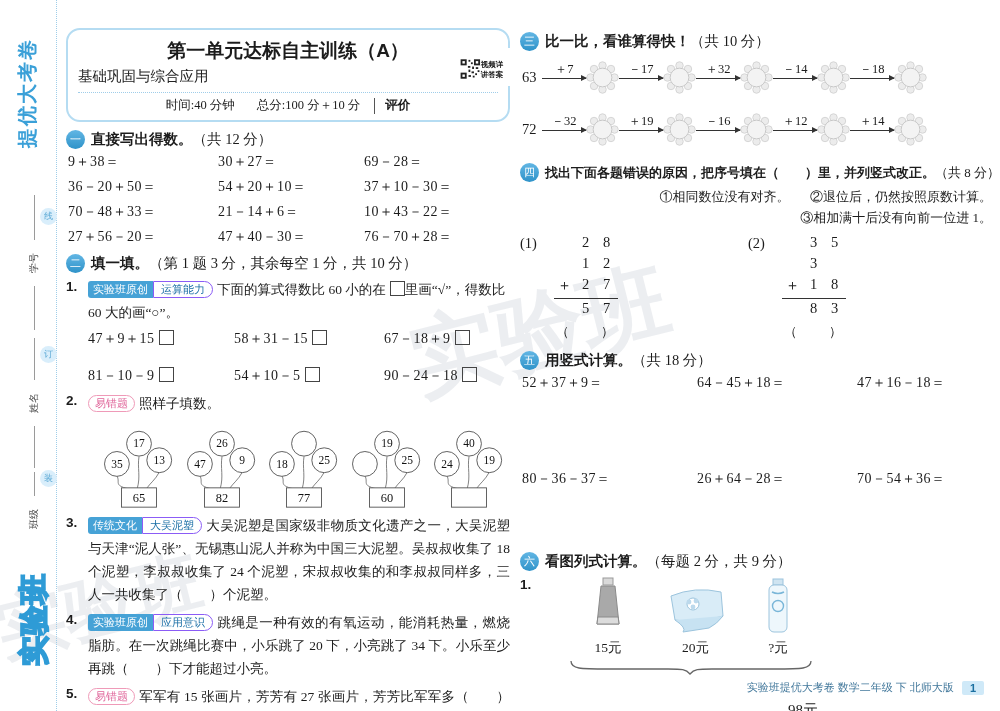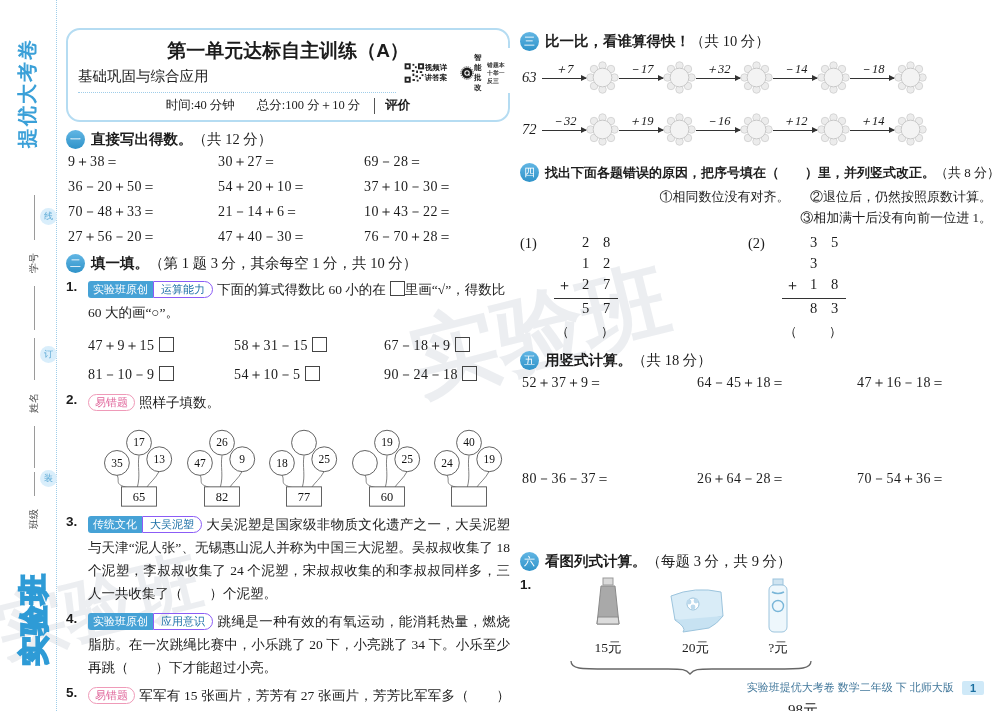--- a/index.html
+++ b/index.html
@@ -70,27 +70,27 @@
   .item-num { width:22px; font-family:"Liberation Sans",sans-serif; font-weight:bold; font-size:13.5px; padding-top:1px; }
   .item-body { flex:1; font-size:13.5px; line-height:23px; text-align:justify; }
   .tag-solid { display:inline-block; background:#46a2d6; color:#fff; border-radius:3px 0 0 3px;
                font-family:"Liberation Sans",sans-serif; font-size:11px; padding:0 5px; line-height:17px; vertical-align:1px; }
   .tag-outline { display:inline-block; border:1px solid #8b5cf6; color:#1b6fa6; border-radius:0 9px 9px 0;
                font-family:"Liberation Sans",sans-serif; font-size:11px; padding:0 7px; line-height:15px;
                vertical-align:1px; margin-right:4px; }
   .tag-pink { display:inline-block; border:1px solid #ef9ab8; color:#e0659a; border-radius:9px;
                font-family:"Liberation Sans",sans-serif; font-size:11px; padding:0 6px; line-height:15px;
                vertical-align:1px; margin-right:4px; }
-  .mini-grid { display:grid; grid-template-columns:146px 150px 1fr; row-gap:6px; font-size:14px; margin-top:10px; }
+  .mini-grid { display:grid; grid-template-columns:146px 150px 1fr; row-gap:14px; font-size:14px; margin-top:3px; }
   
   .balloon-row { display:flex; justify-content:space-between; margin:2px 0 0 10px; }
   .balloon-row svg text { font-size:12.5px; font-family:"Liberation Serif",serif; fill:#111; }
   .balloon-row svg .boxnum { font-size:13.5px; }
   
-  .chain { display:flex; align-items:center; height:44px; margin-left:2px;font-style:italic; }
+  .chain { display:flex; align-items:center; height:44px; margin-left:2px; }
   .chain-start { font-size:14.5px; width:20px; }
   .step { display:flex; flex-direction:column; align-items:center; padding-bottom:13px; }
   .step-label { font-size:12.5px; line-height:13px; margin-bottom:2px; white-space:nowrap; }
   .arrow { position:relative; width:44px; height:1px; background:#333; }
   .arrow::after { content:''; position:absolute; right:-1px; top:-3px;
                   border-left:6px solid #333; border-top:3px solid transparent; border-bottom:3px solid transparent; }
   .sun { width:33px; height:33px; flex:0 0 auto; }
   
   .reasons { font-size:13px; line-height:21px; margin-left:2px;text-align:right; }
   .vcalc-wrap { display:flex; margin-top:6px; }
@@ -196,31 +196,20 @@
               <rect x="26" y="14" width="4" height="3"></rect>
               <rect x="14" y="18" width="3" height="4"></rect>
             <rect x="19" y="21" width="4" height="3"></rect>
               <rect x="25" y="24" width="3" height="3"></rect>
               <rect x="14" y="27" width="4" height="3"></rect>
             <rect x="29" y="19" width="3" height="3"></rect>
               <rect x="21" y="28" width="3" height="3"></rect>
           </g>
         </svg>
         <div class="cap">视频详讲答案</div>
-      </div>
-      <div class="qr-item">
-        <svg width="34" height="34" viewBox="0 0 34 34">
-          <circle cx="17" cy="17" r="13" fill="#1d1d1d"></circle>
-          <circle cx="17" cy="17" r="15" fill="none" stroke="#1d1d1d" stroke-width="2.4" stroke-dasharray="2.2 2.6"></circle>
-          <circle cx="17" cy="17" r="6.5" fill="#fff"></circle>
-          <circle cx="17" cy="17" r="4" fill="#1d1d1d"></circle>
-          <rect x="20" y="19" width="5" height="2.4" transform="rotate(35 20 19)" fill="#fff"></rect>
-        </svg>
-        <div class="cap">智能批改</div>
-        <div class="cap cap2">错题本十举一反三</div>
       </div>
     </div>
   </div>
 
   <div class="sec">
     <div class="sec-h">
       <span class="sec-num">一</span>
       <span class="sec-title"><span>直接写出得数。</span><span class="serif" style="font-weight:normal">（共 12 分）</span></span>
     </div>
     <div class="grid3">
@@ -529,21 +518,21 @@
       <span class="exp">80－36－37＝</span>
       <span class="exp">26＋64－28＝</span>
       <span class="exp">70－54＋36＝</span>
     </div>
     <div style="height:56px"></div>
   </div>
 
   <div class="sec">
     <div class="sec-h">
       <span class="sec-num">六</span>
-      <span class="sec-title"><span>看图列式计算。</span><span class="serif" style="font-weight:normal">（每题 3 分，共 9 分）</span></span>
+      <span class="sec-title"><span>看图列式计算。</span><span class="serif" style="font-weight:normal">（每题 2 分，共 9 分）</span></span>
     </div>
     <div class="item">
       <div class="item-num">1.</div>
       <div class="item-body">
         <div class="goods">
           <div class="goods-imgs">
             <div class="g g1">
               <svg width="34" height="58" viewBox="0 0 34 58">
                 <rect x="12" y="2" width="10" height="7" fill="#d9d9d9" stroke="#999"></rect>
                 <path d="M10,10 L24,10 L28,48 L6,48 Z" fill="#a9a9a9" stroke="#8a8a8a"></path>

